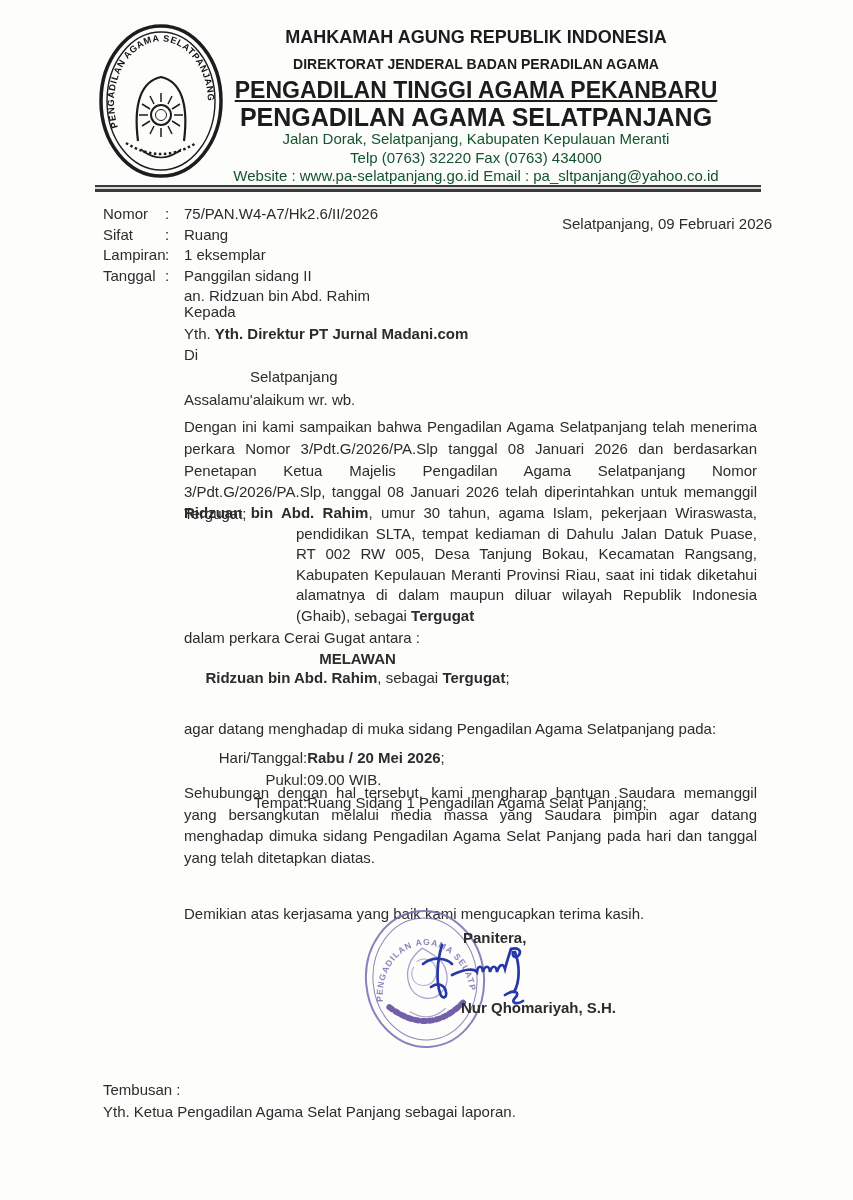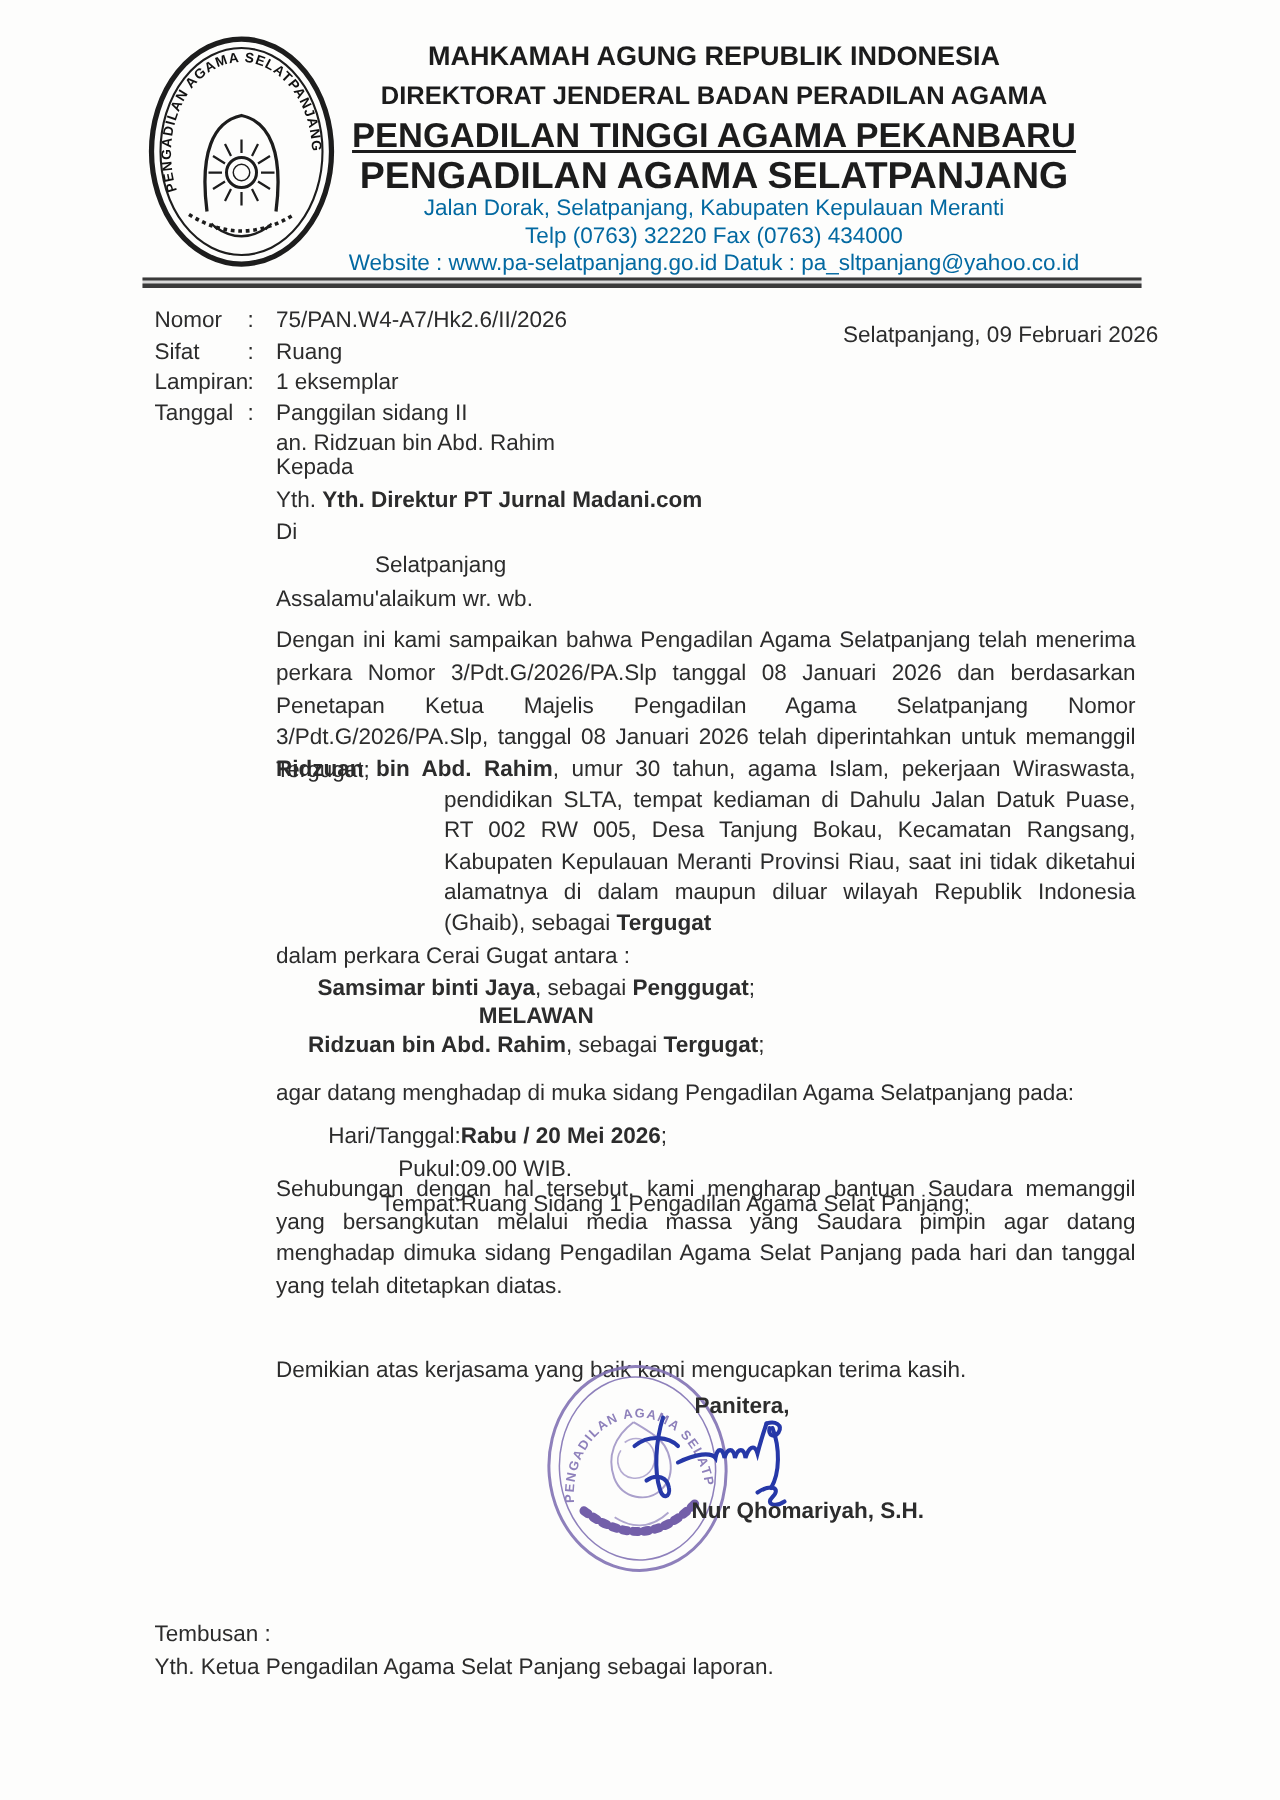--- a/index.html
+++ b/index.html
@@ -11,24 +11,24 @@
     position:relative;width:853px;height:1200px;margin:0 auto;
     background:#fdfdfc;overflow:hidden;color:var(--ink);
     font-family:"Liberation Sans","DejaVu Sans",sans-serif;font-size:15px;
   }
   .abs{position:absolute;}
   
   .seal{left:97px;top:22px;width:128px;height:158px;}
   .head-text{left:190px;top:24px;width:572px;text-align:center;color:var(--head-ink);}
   .head-line{font-weight:bold;line-height:26.5px;white-space:nowrap;}
   .head-line.l1{font-size:18px;}
-  .head-line.l2{font-size:17px;}
+  .head-line.l2{font-size:14px;}
   .head-line.l3{font-size:23px;text-decoration:underline;}
   .head-line.l4{font-size:25px;}
-  .addr{font-size:15px;line-height:18.5px;color:#0369a1;}
+  .addr{font-size:15px;line-height:18.5px;color:#14532d;}
   .weblink{margin-top:24px;}
   .rule{left:95px;top:185px;width:666px;height:2px;
         border-top:2px solid var(--rule);border-bottom:3px solid var(--rule);
         background:#d9d9d9;}
   
   .meta{left:103px;top:204px;width:410px;}
   .meta-row{display:flex;line-height:20.5px;}
   .m-label{width:62px;flex:none;}
   .m-sep{width:19px;flex:none;}
   .dateline{left:518px;top:214px;line-height:20.5px;margin-left:44px;}
@@ -80,21 +80,21 @@
     </g>
   </svg>
 
   <div class="abs head-text">
     <div class="head-line l1">MAHKAMAH AGUNG REPUBLIK INDONESIA</div>
     <div class="head-line l2">DIREKTORAT JENDERAL BADAN PERADILAN AGAMA</div>
     <div class="head-line l3">PENGADILAN TINGGI AGAMA PEKANBARU</div>
     <div class="head-line l4">PENGADILAN AGAMA SELATPANJANG</div>
     <div class="addr">Jalan Dorak, Selatpanjang, Kabupaten Kepulauan Meranti</div>
     <div class="addr">Telp (0763) 32220 Fax (0763) 434000</div>
-    <div class="addr"><span>Website : </span><span class="weblink">www.pa-selatpanjang.go.id</span><span> Datuk : </span><span>pa_sltpanjang@yahoo.co.id</span></div>
+    <div class="addr"><span>Website : </span><span class="weblink">www.pa-selatpanjang.go.id</span><span> Email : </span><span>pa_sltpanjang@yahoo.co.id</span></div>
   </div>
 
   <div class="abs rule"></div>
 
   <div class="abs meta">
     <div class="meta-row">
         <span class="m-label">Nomor</span>
         <span class="m-sep">:</span>
         <span class="m-value">75/PAN.W4-A7/Hk2.6/II/2026</span>
       </div>
@@ -130,21 +130,20 @@
 
   <div class="abs salutation">Assalamu'alaikum wr. wb.</div>
 
   <div class="abs para para1">Dengan ini kami sampaikan bahwa Pengadilan Agama Selatpanjang telah menerima perkara Nomor 3/Pdt.G/2026/PA.Slp tanggal 08 Januari 2026 dan berdasarkan Penetapan Ketua Majelis Pengadilan Agama Selatpanjang Nomor 3/Pdt.G/2026/PA.Slp, tanggal 08 Januari 2026 telah diperintahkan untuk memanggil Tergugat;</div>
 
   <div class="abs defendant"><span class="bold">Ridzuan bin Abd. Rahim</span><span>, umur 30 tahun, agama Islam, pekerjaan Wiraswasta, pendidikan SLTA, tempat kediaman di Dahulu Jalan Datuk Puase, RT 002 RW 005, Desa Tanjung Bokau, Kecamatan Rangsang, Kabupaten Kepulauan Meranti Provinsi Riau, saat ini tidak diketahui alamatnya di dalam maupun diluar wilayah Republik Indonesia (Ghaib), sebagai </span><span class="bold">Tergugat</span></div>
 
   <div class="abs case-intro">dalam perkara Cerai Gugat antara :</div>
 
   <div class="abs parties">
-    <div><span class="bold">Samsimar binti Jaya</span><span>, sebagai </span><span class="bold">Penggugat</span><span>;</span></div>
     <div class="bold">MELAWAN</div>
     <div><span class="bold">Ridzuan bin Abd. Rahim</span><span>, sebagai </span><span class="bold">Tergugat</span><span>;</span></div>
   </div>
 
   <div class="abs summon-intro">agar datang menghadap di muka sidang Pengadilan Agama Selatpanjang pada:</div>
 
   <div class="abs schedule">
     <div class="sch-row">
         <span class="sch-label">Hari/Tanggal</span>
         <span>: </span>

